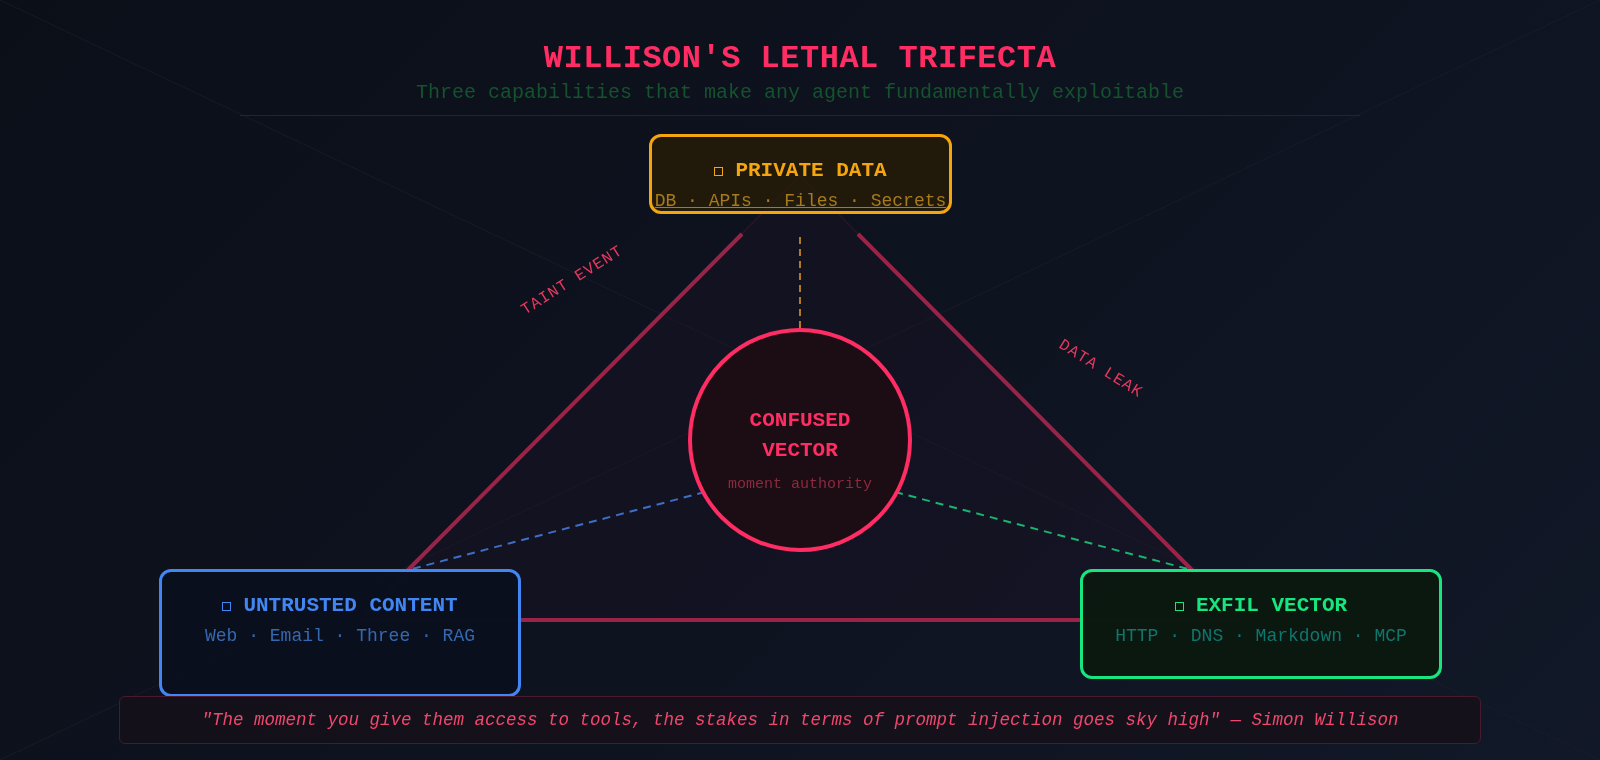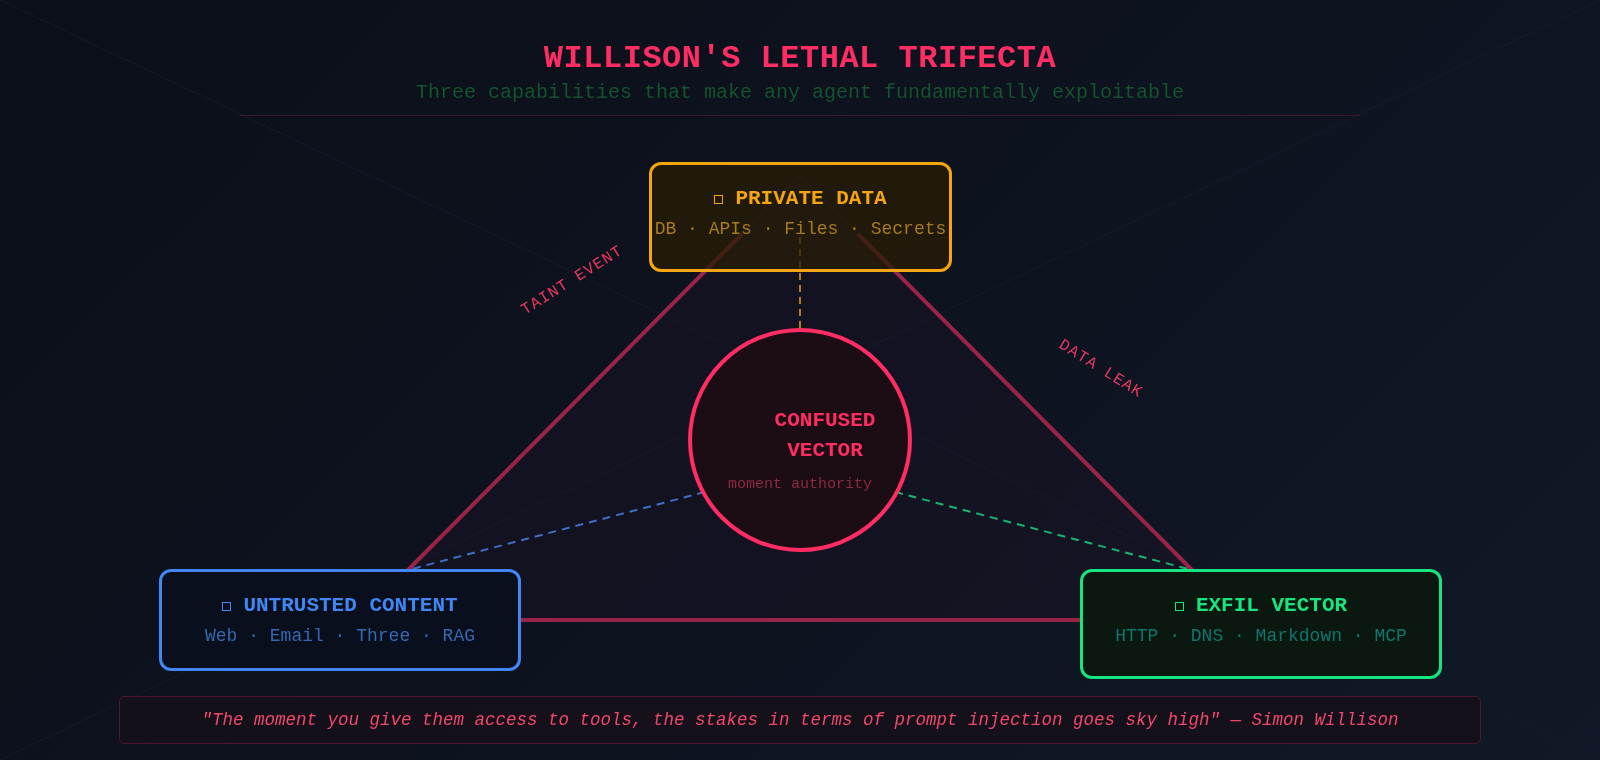--- a/index.html
+++ b/index.html
@@ -25,30 +25,30 @@
   .node {
     position: absolute; box-sizing: border-box; border-radius: 12px; border: 3px solid;
     text-align: center;
   }
   .node .node-title { font-size: 21px; font-weight: bold; display: block; margin-top: 22px; }
   .node .node-title .sq {
     display: inline-block; width: 7px; height: 7px; border: 1.5px solid currentColor;
     margin-right: 12px; vertical-align: middle; position: relative; top: 1px;
   }
   .node .node-sub { font-size: 18px; display: block; margin-top: 9px; white-space: nowrap; }
-  .node-private { left: 649px; top: 134px; width: 303px; height: 110px; border-color: #f5a50e; background: rgba(40,30,5,0.75); color: #f5a50e; margin-top: 28px; }
-  .node-private .node-sub { color: #a77a1d; }
-  .node-untrusted { left: 159px; top: 569px; width: 362px; height: 102px; border-color: #4186f2; background: rgba(10,16,30,0.9); color: #4186f2; }
+  .node-private { left: 649px; top: 134px; width: 303px; height: 80px; border-color: #f5a50e; background: rgba(40,30,5,0.75); color: #f5a50e; }
+  .node-private .node-sub { color: #a77a1d; text-decoration: underline; }
+  .node-untrusted { left: 159px; top: 569px; width: 362px; height: 128px; border-color: #4186f2; background: rgba(10,16,30,0.9); color: #4186f2; }
   .node-untrusted .node-sub { color: #3668b0; }
   .node-exfil { left: 1080px; top: 569px; width: 362px; height: 110px; border-color: #17e57f; background: rgba(10,24,14,0.9); color: #17e57f; }
   .node-exfil .node-sub { color: #0f766e; }
   .center-text {
     position: absolute; left: 690px; width: 220px; text-align: center; color: #ff2d63;
   }
-  .center-title { top: 406px; font-size: 21px; font-weight: bold; line-height: 30px; padding-left: 25px; }
+  .center-title { top: 406px; font-size: 21px; font-weight: bold; line-height: 30px; }
   .center-sub { top: 476px; font-size: 15px; color: #8c2a40; font-weight: normal; }
   .edge-label {
     position: absolute; font-size: 16px; color: #e8385f; letter-spacing: 1px; white-space: nowrap;
   }
   .label-taint { left: 518px; top: 304px; transform: rotate(-32deg); transform-origin: left top; }
   .label-leak { left: 1065px; top: 336px; transform: rotate(32deg); transform-origin: left top; }
   .quote-box {
     position: absolute; left: 119px; top: 696px; width: 1362px; height: 48px; box-sizing: border-box;
     border: 1.5px solid #4a1a2c; border-radius: 6px; background: rgba(22,16,26,0.85);
     display: flex; align-items: center; justify-content: center;

